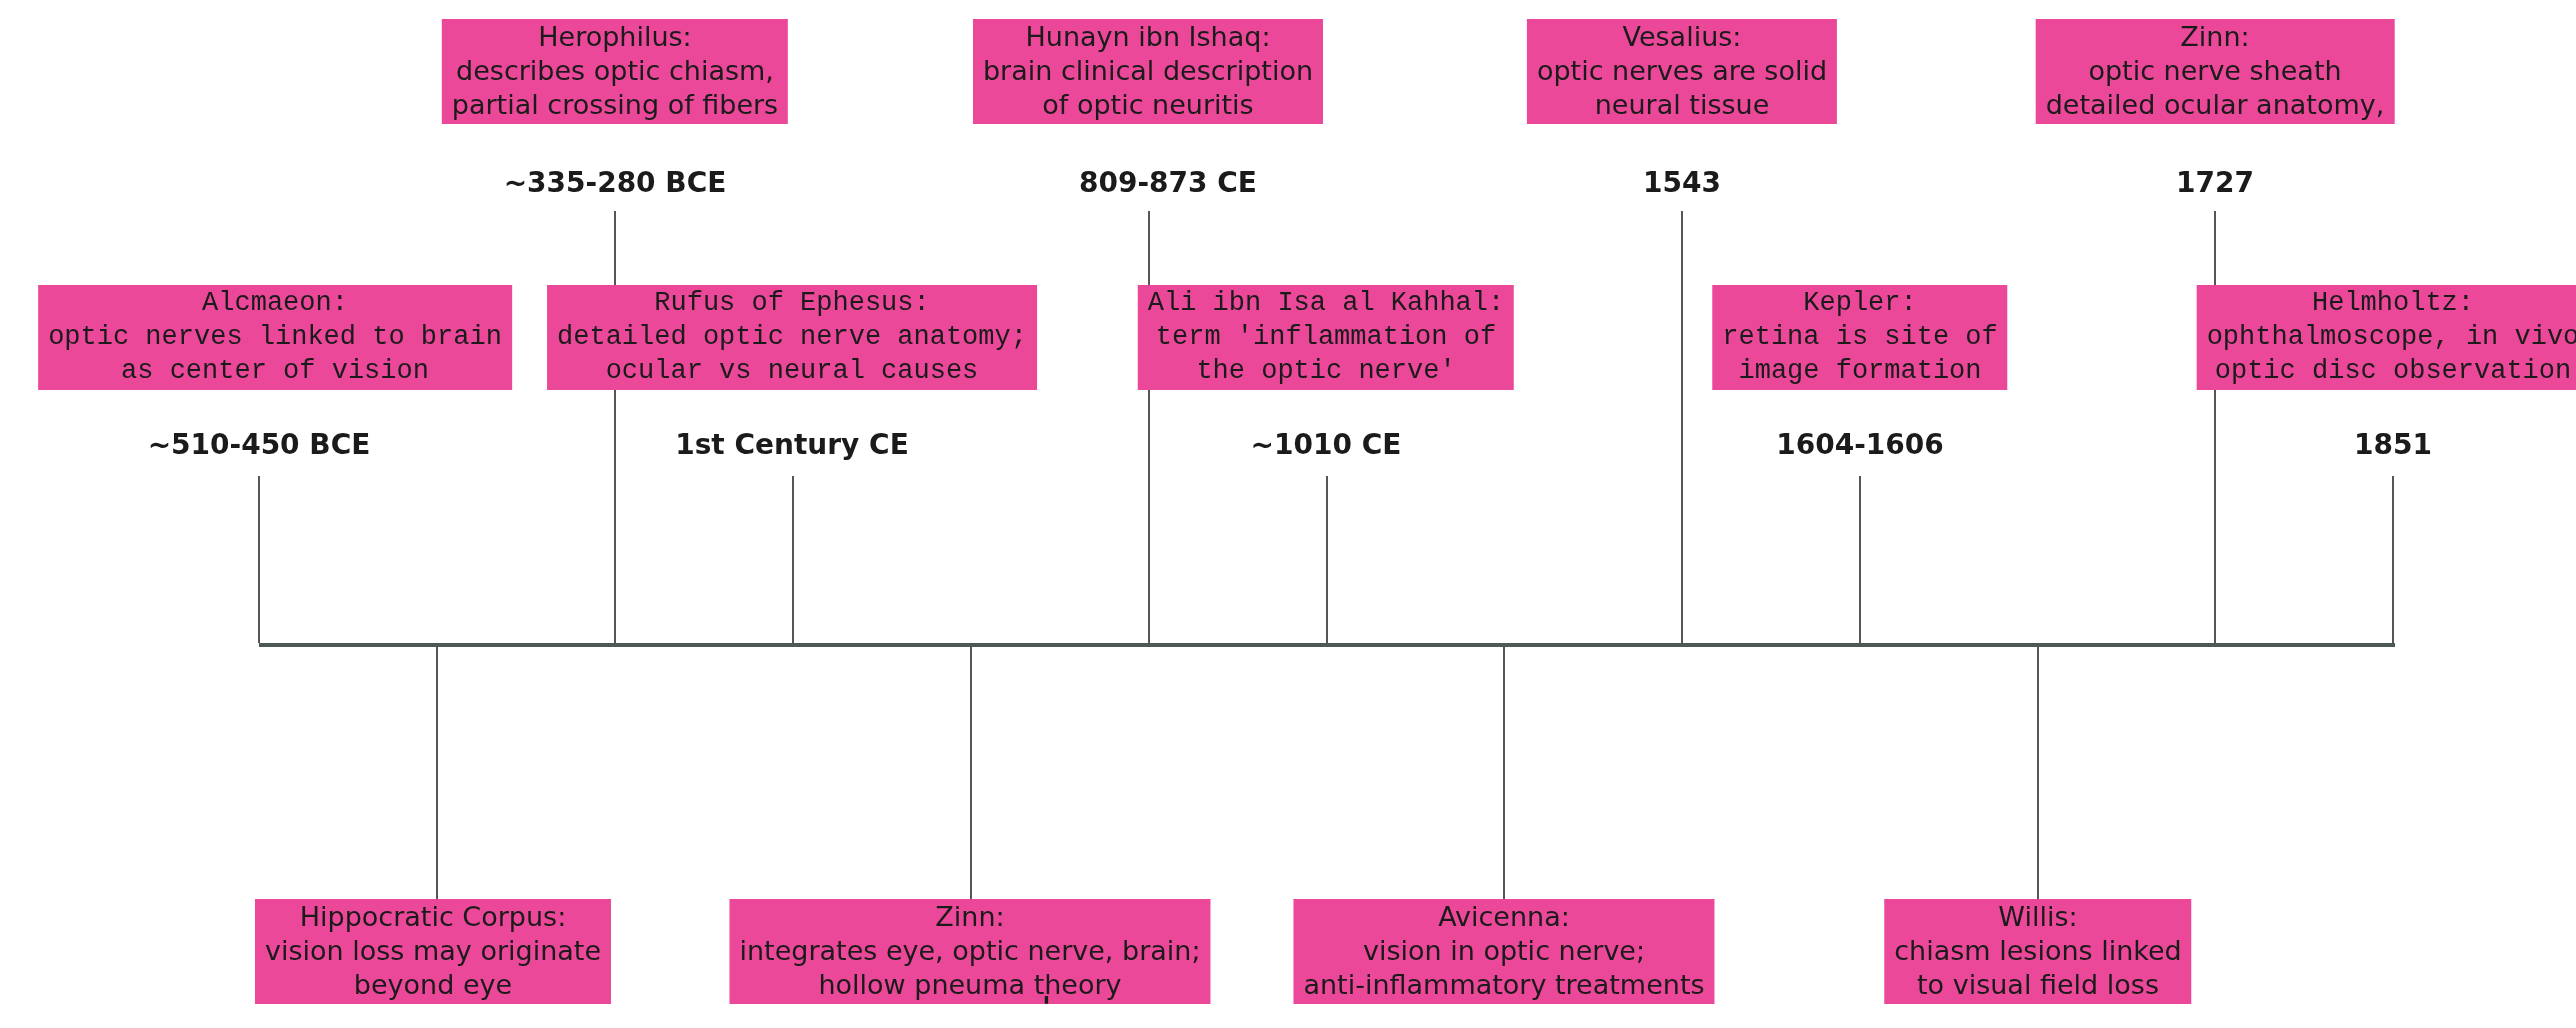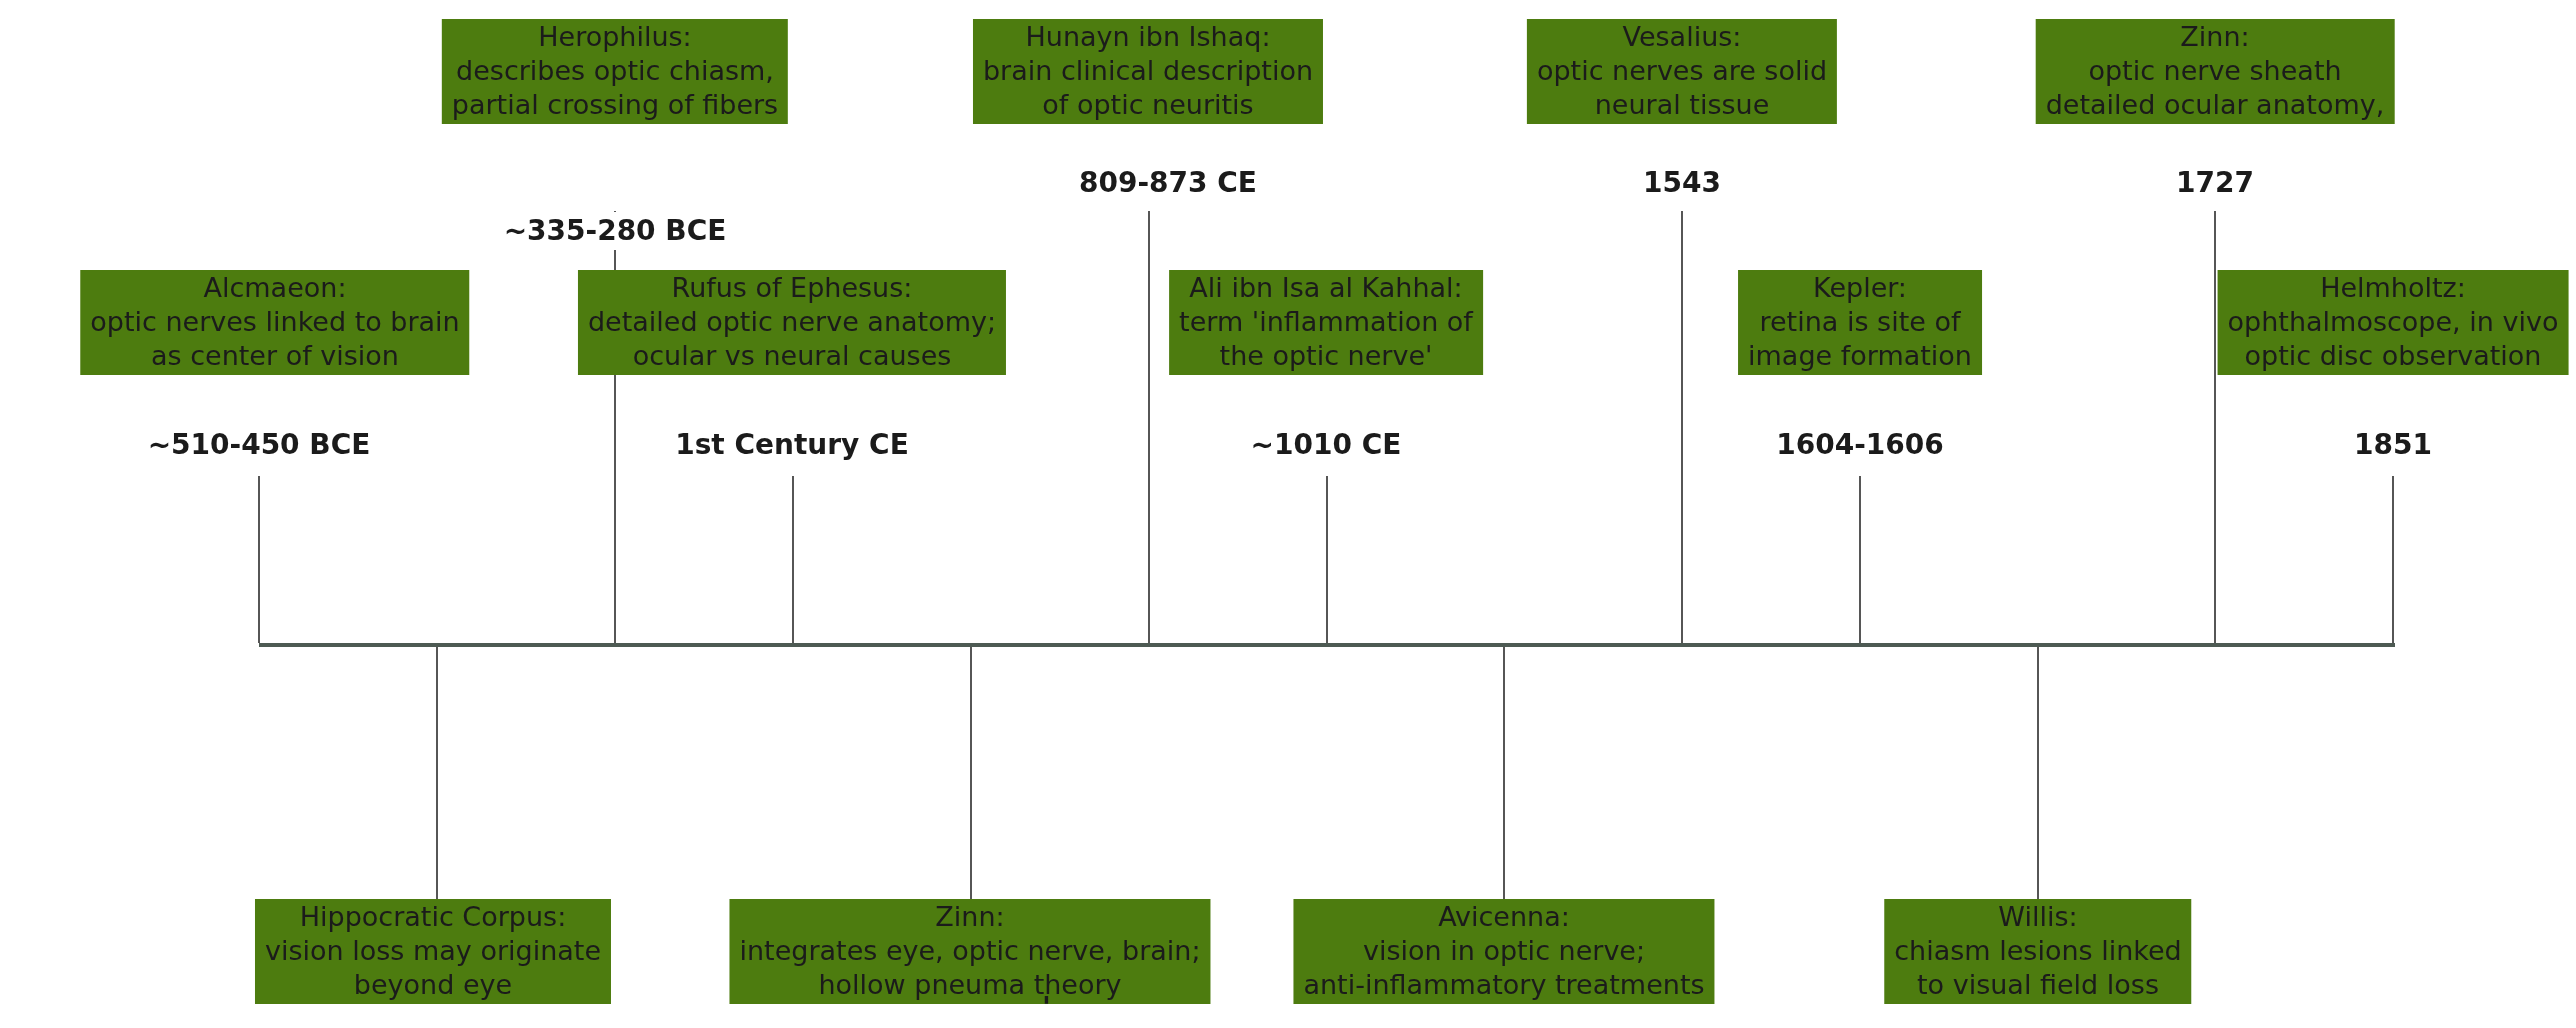--- a/index.html
+++ b/index.html
@@ -36,28 +36,28 @@
   .stem.top    { top: 211px; height: 432px; }
   .stem.middle { top: 476px; height: 167px; }
   .stem.bottom { top: 647px; height: 254px; }
   
   .label {
     position: absolute;
     transform: translateX(-50%);
     text-align: center;
     font-size: 27px;
     line-height: 34px;
-    background: #4d7c0f;
+    background: #ec4899;
     padding: 1.4px 10px;
     white-space: nowrap;
     z-index: 2;
   }
   .label span { display: block; }
   .label.toprow    { top: 19px; }
-  .label.middlerow { top: 270px; }
+  .label.middlerow { top: 285px; font-family: Liberation Mono, monospace; }
   .label.bottomrow { top: 899px; }
   .date {
     position: absolute;
     transform: translateX(-50%);
     text-align: center;
     font-size: 28px;
     font-weight: bold;
     line-height: 35px;
     background: #ffffff;
     padding: 1.4px 7.2px;
@@ -95,21 +95,21 @@
   <div class="stem top" style="left: 2214px;"></div>
   <div class="stem middle" style="left: 2392px;"></div>
 
   <div class="axis"></div>
 
   <div class="label toprow" style="left: 615px;">
     <span>Herophilus:</span>
     <span>describes optic chiasm,</span>
     <span>partial crossing of fibers</span>
   </div>
-  <div class="date toprow" style="left: 615px; margin-top: 48px;">~335-280 BCE</div>
+  <div class="date toprow" style="left: 615px;">~335-280 BCE</div>
 
   <div class="label toprow" style="left: 1148px;">
     <span>Hunayn ibn Ishaq:</span>
     <span>brain clinical description</span>
     <span>of optic neuritis</span>
   </div>
   <div class="date toprow" style="left: 1148px; margin-left: 20px;">809-873 CE</div>
 
   <div class="label toprow" style="left: 1682px;">
     <span>Vesalius:</span>

